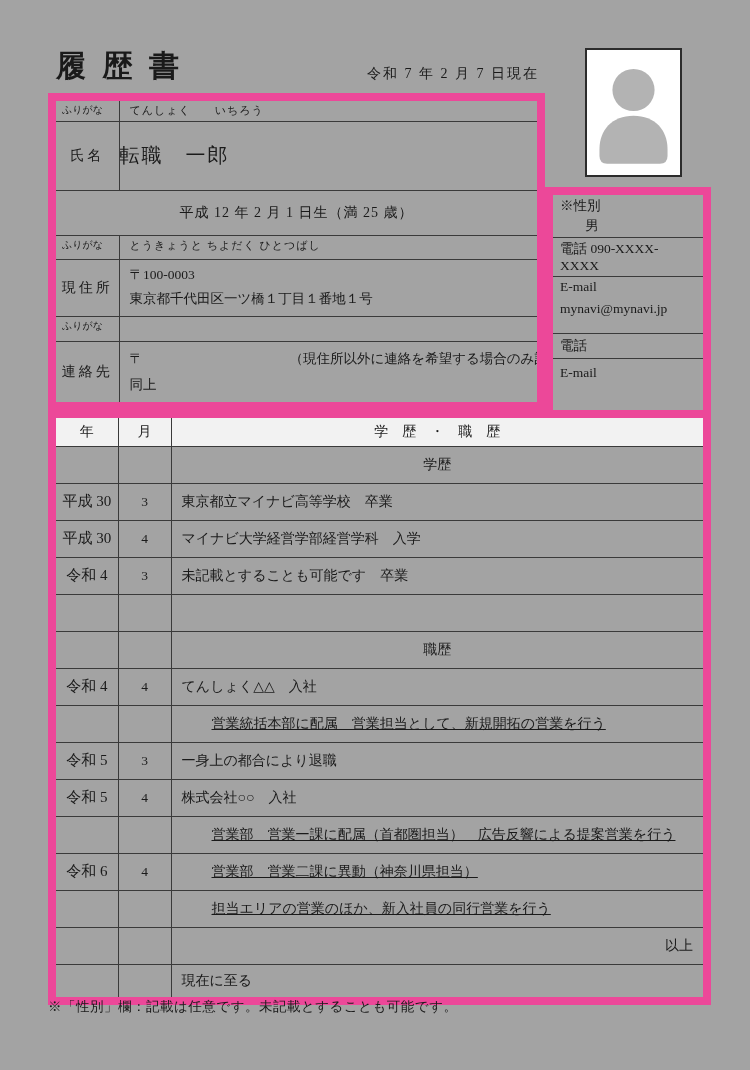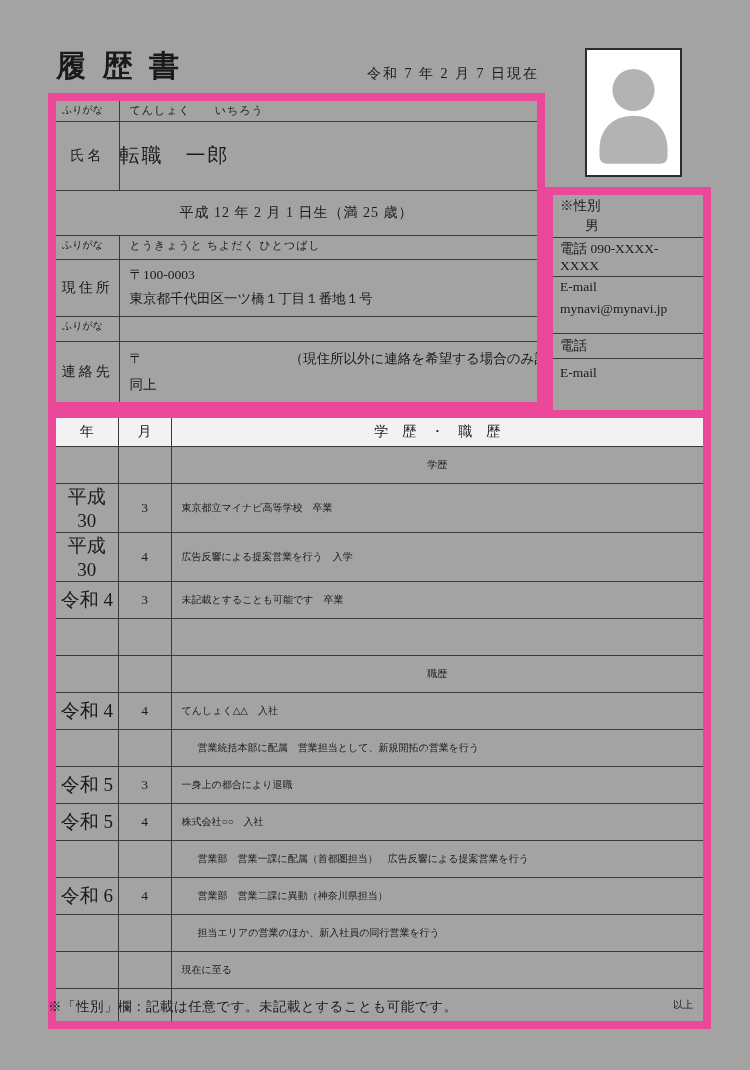--- a/index.html
+++ b/index.html
@@ -68,26 +68,26 @@
   
   .tbl-hist { position: absolute; left: 48px; top: 410px; width: 663px; }
   .tbl-hist tr { height: 37px; }
   .tbl-hist tr.head { height: 32px; }
   .tbl-hist .head td {
     background: #f2f2f2;
     text-align: center;
     font-size: 14px;
     vertical-align: middle;
   }
-  .c-year  { text-align: center; font-size: 19px; vertical-align: middle; }
+  .c-year  { text-align: center; font-size: 15px; vertical-align: middle; }
   .c-month { text-align: center; font-size: 13.5px; vertical-align: middle; }
-  .c-content { font-size: 10px; padding-left: 10px; vertical-align: middle; }
+  .c-content { font-size: 14px; padding-left: 10px; vertical-align: middle; }
   .c-content.center { text-align: center; padding-left: 0; }
   .c-content.right  { text-align: right; padding-right: 10px; }
-  .c-content.indent { padding-left: 26px; }
+  .c-content.indent { padding-left: 40px; text-decoration: underline; }
   
   .footer-note {
     position: absolute;
     left: 48px;
     top: 998px;
     font-size: 13.5px;
     letter-spacing: 0.5px;
   }
 </style>
 </head>
@@ -207,21 +207,21 @@
 
   <tr>
     <td class="c-year">平成 30</td>
     <td class="c-month">3</td>
     <td class="c-content">東京都立マイナビ高等学校　卒業</td>
   </tr>
 
   <tr>
     <td class="c-year">平成 30</td>
     <td class="c-month">4</td>
-    <td class="c-content">広告反響による提案営業を行う　入学</td>
+    <td class="c-content">マイナビ大学経営学部経営学科　入学</td>
   </tr>
 
   <tr>
     <td class="c-year">令和 4</td>
     <td class="c-month">3</td>
     <td class="c-content">未記載とすることも可能です　卒業</td>
   </tr>
 
   <tr>
     <td class="c-year"></td>
@@ -273,26 +273,26 @@
 
   <tr>
     <td class="c-year"></td>
     <td class="c-month"></td>
     <td class="c-content indent">担当エリアの営業のほか、新入社員の同行営業を行う</td>
   </tr>
 
   <tr>
     <td class="c-year"></td>
     <td class="c-month"></td>
+    <td class="c-content right">以上</td>
+  </tr>
+
+  <tr>
+    <td class="c-year"></td>
+    <td class="c-month"></td>
     <td class="c-content">現在に至る</td>
-  </tr>
-
-  <tr>
-    <td class="c-year"></td>
-    <td class="c-month"></td>
-    <td class="c-content right">以上</td>
   </tr>
 </tbody>
   </table>
 
   <div class="footer-note">※「性別」欄：記載は任意です。未記載とすることも可能です。</div>
 
 </div>
 
 </body></html>

